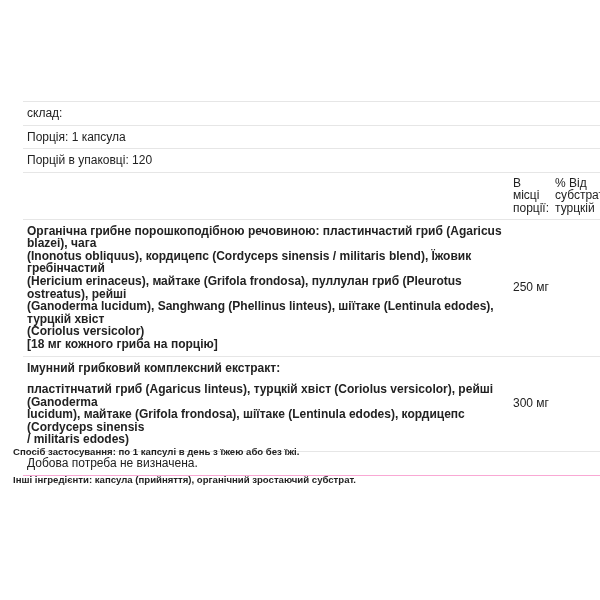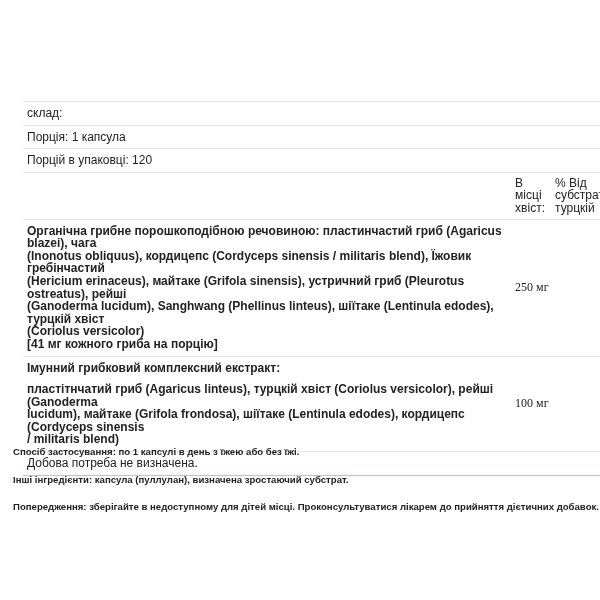--- a/index.html
+++ b/index.html
@@ -28,21 +28,21 @@
       border-top: 1px solid #e6e6e6;
       padding: 5px 4px 5px 4px;
       vertical-align: top;
     }
     .facts tr:last-child td {
       border-bottom: 1px solid #f9a8d4;
     }
     .col-name { width: 490px; font-weight: bold; }
     .col-amt { width: 34px; padding-left: 2px !important; padding-right: 2px !important; }
     .col-dv { width: 50px; }
-    .mid { vertical-align: middle !important; font-family: Liberation Serif, serif; }
+    .mid { vertical-align: middle !important; }
     .hdr td { padding-top: 4px; padding-bottom: 4px; }
     .ingredient-block { display: block; }
     .gap { height: 9px; }
     .notes {
       position: absolute;
       left: 7px;
       top: 440px;
       width: 590px;
       font-size: 9.6px;
       font-weight: bold;
@@ -67,54 +67,53 @@
     <td colspan="3">Порція: 1 капсула</td>
   </tr>
   <tr>
     <td colspan="3">Порцій в упаковці: 120</td>
   </tr>
   <tr class="hdr">
     <td class="col-name"></td>
     <td class="col-amt">
       <span class="ingredient-block">В</span>
       <span class="ingredient-block">місці</span>
-      <span class="ingredient-block">хвіст:</span>
+      <span class="ingredient-block">порції:</span>
     </td>
     <td class="col-dv">
       <span class="ingredient-block">% Від</span>
       <span class="ingredient-block">субстрат</span>
       <span class="ingredient-block">турцкій</span>
     </td>
   </tr>
   <tr>
     <td class="col-name">
       <span class="ingredient-block">Органічна грибне порошкоподібною речовиною: пластинчастий гриб (Agaricus blazei), чага</span>
       <span class="ingredient-block">(Inonotus obliquus), кордицепс (Cordyceps sinensis / militaris blend), Їжовик гребінчастий</span>
-      <span class="ingredient-block">(Hericium erinaceus), майтаке (Grifola sinensis), устричний гриб (Pleurotus ostreatus), рейші</span>
+      <span class="ingredient-block">(Hericium erinaceus), майтаке (Grifola frondosa), пуллулан гриб (Pleurotus ostreatus), рейші</span>
       <span class="ingredient-block">(Ganoderma lucidum), Sanghwang (Phellinus linteus), шіїтаке (Lentinula edodes), турцкій хвіст</span>
       <span class="ingredient-block">(Coriolus versicolor)</span>
-      <span class="ingredient-block">[41 мг кожного гриба на порцію]</span>
+      <span class="ingredient-block">[18 мг кожного гриба на порцію]</span>
     </td>
     <td class="col-amt mid">250 мг</td>
     <td class="col-dv mid"></td>
   </tr>
   <tr>
     <td class="col-name">
       <span class="ingredient-block">Імунний грибковий комплексний екстракт:</span>
       <span class="ingredient-block gap"></span>
       <span class="ingredient-block">пластітнчатий гриб (Agaricus linteus), турцкій хвіст (Coriolus versicolor), рейші (Ganoderma</span>
       <span class="ingredient-block">lucidum), майтаке (Grifola frondosa), шіїтаке (Lentinula edodes), кордицепс (Cordyceps sinensis</span>
-      <span class="ingredient-block">/ militaris blend)</span>
+      <span class="ingredient-block">/ militaris edodes)</span>
     </td>
-    <td class="col-amt mid">100 мг</td>
+    <td class="col-amt mid">300 мг</td>
     <td class="col-dv mid"></td>
   </tr>
   <tr>
     <td colspan="3">Добова потреба не визначена.</td>
   </tr>
 </tbody>
   </table>
 
 <div class="notes">
   <p class="note">Спосіб застосування: по 1 капсулі в день з їжею або без їжі.</p>
-  <p class="note">Інші інгредієнти: капсула (пуллулан), визначена зростаючий субстрат.</p>
-  <p class="note">Попередження: зберігайте в недоступному для дітей місці. Проконсультуватися лікарем до прийняття дієтичних добавок.</p>
+  <p class="note">Інші інгредієнти: капсула (прийняття), органічний зростаючий субстрат.</p>
 </div>
 
 </body></html>

